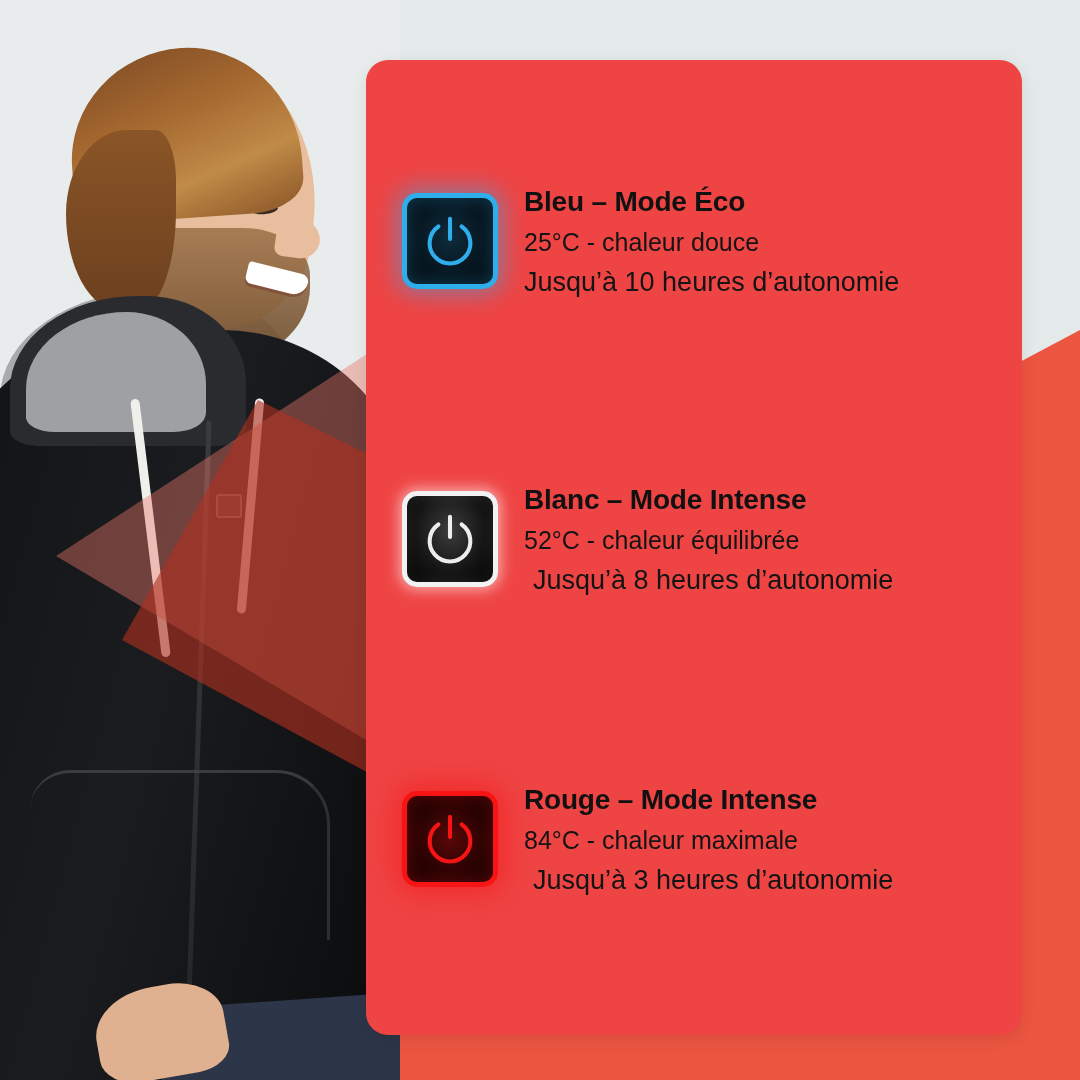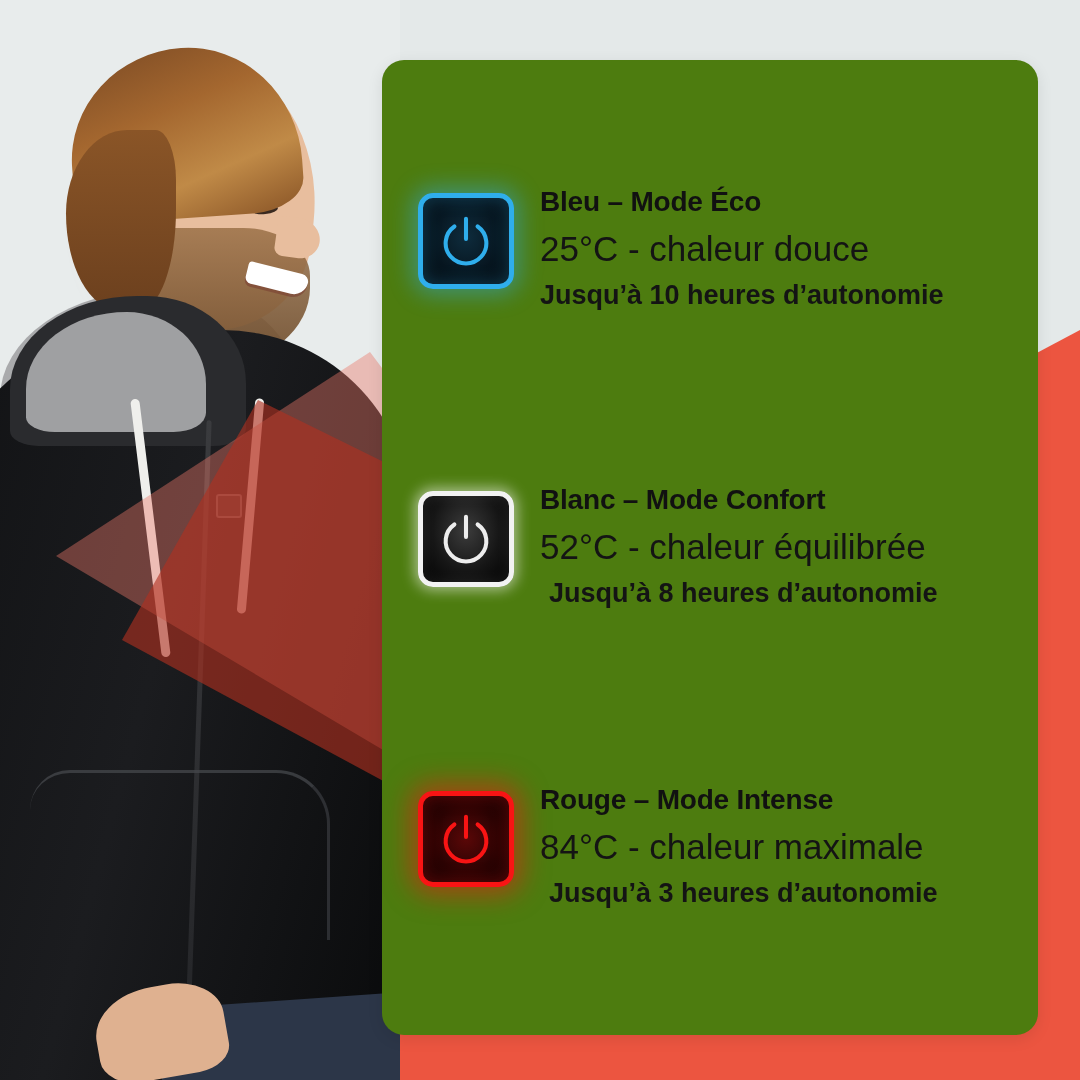--- a/index.html
+++ b/index.html
@@ -228,23 +228,23 @@
     width:400px; height:1080px;
     background:rgba(176,48,32,.62);
     clip-path: polygon(258px 400px, 400px 470px, 400px 790px, 122px 640px);
     z-index:4;
     pointer-events:none;
   }
 
   
   .card {
     position:absolute;
-    left:382px; top:60px;
+    left:366px; top:60px;
     width:656px; height:975px;
-    background:#4d7c0f;
+    background:#ef4444;
     border-radius:22px;
     box-shadow:0 4px 16px rgba(0,0,0,.09);
     z-index:6;
   }
 
   .mode-row {
     position:absolute;
     left:36px;
     display:flex;
     align-items:flex-start;
@@ -286,30 +286,30 @@
   .mode-text { padding-top:0; }
   .mode-title {
     font-size:28px;
     font-weight:bold;
     color:#111111;
     letter-spacing:-0.2px;
     line-height:1.18;
     white-space:nowrap;
   }
   .mode-temp {
-    font-size:35px;
+    font-size:25px;
     font-weight:normal;
     color:#141414;
     line-height:1.30;
     margin-top:8px;
     white-space:nowrap;
   }
   .mode-autonomy {
     font-size:27px;
-    font-weight:bold;
+    font-weight:normal;
     color:#141414;
     line-height:1.30;
     margin-top:6px;
     white-space:nowrap;
   }
   .indent { padding-left:9px; }
 </style>
 </head>
 <body>
 
@@ -363,21 +363,21 @@
     </div>
 
     <div class="mode-row row-1">
       <div class="btn btn-white">
         <svg viewBox="0 0 64 64">
           <path d="M20 17 A21 21 0 1 0 44 17" fill="none" stroke="#EDEDED" stroke-width="4.2" stroke-linecap="round"></path>
           <line x1="32" y1="9" x2="32" y2="30" stroke="#EDEDED" stroke-width="4.2" stroke-linecap="round"></line>
         </svg>
       </div>
       <div class="mode-text">
-        <div class="mode-title">Blanc – Mode Confort</div>
+        <div class="mode-title">Blanc – Mode Intense</div>
         <div class="mode-temp">52°C - chaleur équilibrée</div>
         <div class="mode-autonomy indent">Jusqu’à 8 heures d’autonomie</div>
       </div>
     </div>
 
     <div class="mode-row row-2">
       <div class="btn btn-red">
         <svg viewBox="0 0 64 64">
           <path d="M20 17 A21 21 0 1 0 44 17" fill="none" stroke="#F81414" stroke-width="4.2" stroke-linecap="round"></path>
           <line x1="32" y1="9" x2="32" y2="30" stroke="#F81414" stroke-width="4.2" stroke-linecap="round"></line>

